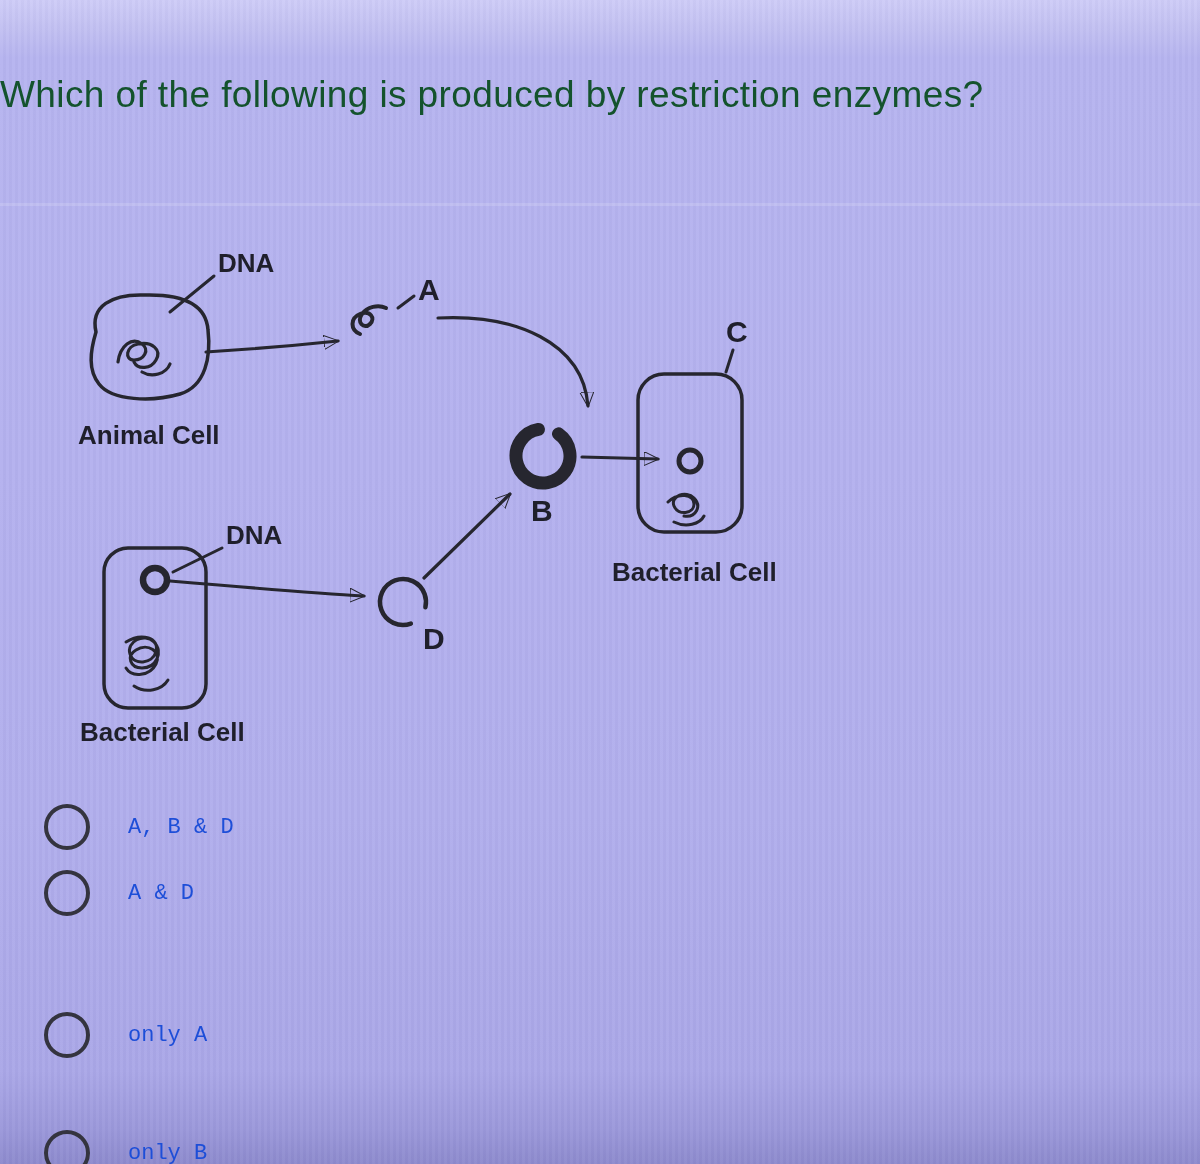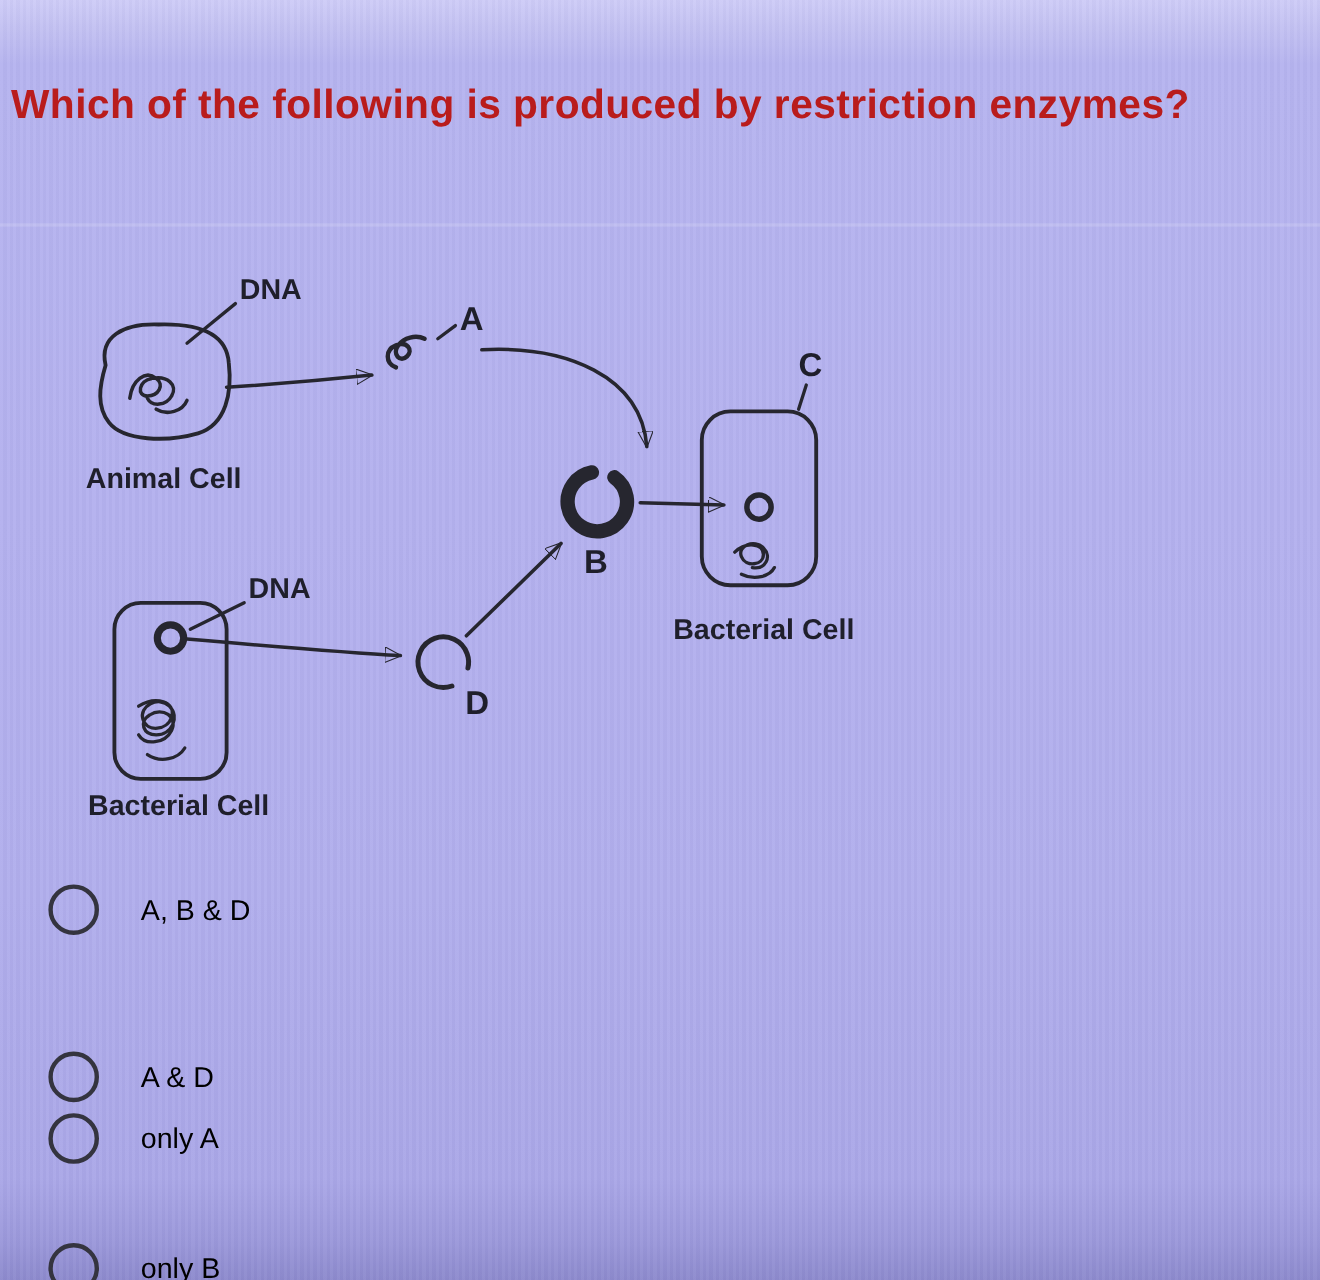--- a/index.html
+++ b/index.html
@@ -4,41 +4,41 @@
 <style>
   html,body{margin:0;padding:0;}
   body{
     width:1200px;height:1164px;position:relative;overflow:hidden;
     font-family:"Liberation Sans", sans-serif;
     background:
       repeating-linear-gradient(90deg, rgba(255,255,255,0.03) 0 3px, rgba(20,20,60,0.02) 3px 6px),
       linear-gradient(180deg,#ceccf7 0,#c3c1f2 26px,#b6b4ef 58px,#b4b1ee 40%,#b1aeec 70%,#aaa7e7 92%,#9b98da 97%,#8d8acd 100%);
   }
   .question-title{
-    position:absolute;left:10px;top:74px;width:1186px;
-    font-size:37px;letter-spacing:.4px;color:#b91c1c;font-weight:700;
+    position:absolute;left:0;top:74px;width:1186px;
+    font-size:37px;letter-spacing:.4px;color:#14532d;font-weight:400;
   }
   .photo-band{
     position:absolute;left:0;top:203px;width:100%;height:3px;
     background:rgba(255,255,255,.15);
   }
   .diagram{position:absolute;left:0;top:0;width:1200px;height:1164px;}
   .diagram path,.diagram rect,.diagram circle,.diagram line{
     fill:none;stroke:#26262f;stroke-linecap:round;stroke-linejoin:round;
   }
   .diagram text{fill:#1f1f2b;font-family:"Liberation Sans",sans-serif;font-weight:bold;stroke:none;}
   .lbl{font-size:26px;}
   .step{font-size:30px;}
   .option{position:absolute;left:44px;display:flex;align-items:center;gap:38px;cursor:pointer;}
   .radio{
     width:46px;height:46px;border-radius:50%;box-sizing:border-box;
     border:4px solid #34343f;background:transparent;flex:0 0 auto;
   }
-  .option-label{font-size:26px;color:#000000;}
-  .opt-0{top:804px;}.opt-1{top:956px;}.opt-2{top:1012px;}.opt-3{top:1130px;}
+  .option-label{font-size:22px;color:#1d4ed8;font-family:Liberation Mono, monospace;}
+  .opt-0{top:804px;}.opt-1{top:870px;}.opt-2{top:1012px;}.opt-3{top:1130px;}
 </style>
 </head>
 <body>
 
 <div class="question-title">Which of the following is produced by restriction enzymes?</div>
 <div class="photo-band"></div>
 
 <svg class="diagram" viewBox="0 0 1200 1164" xmlns="http://www.w3.org/2000/svg">
   <defs>
     <marker id="ah" markerUnits="userSpaceOnUse" markerWidth="20" markerHeight="16" refX="14" refY="7" orient="auto">

